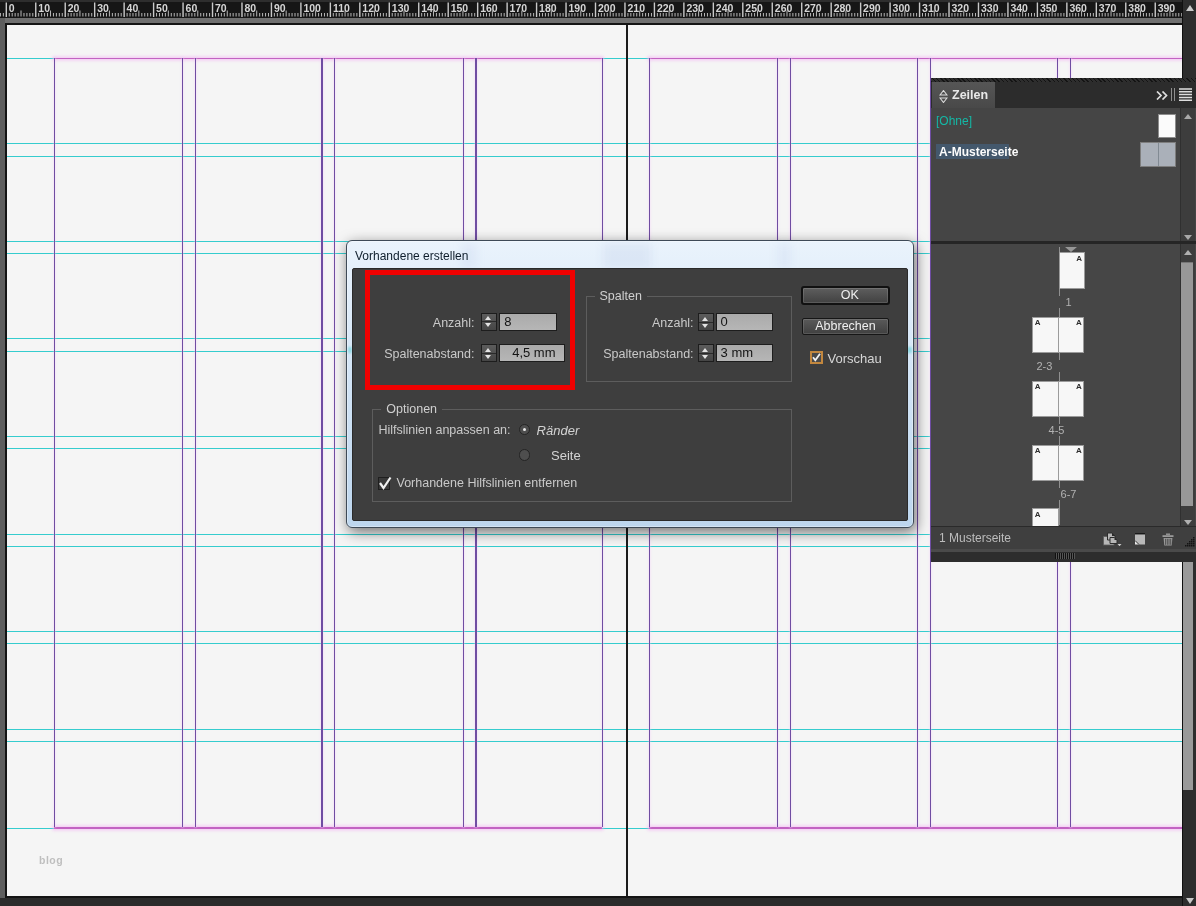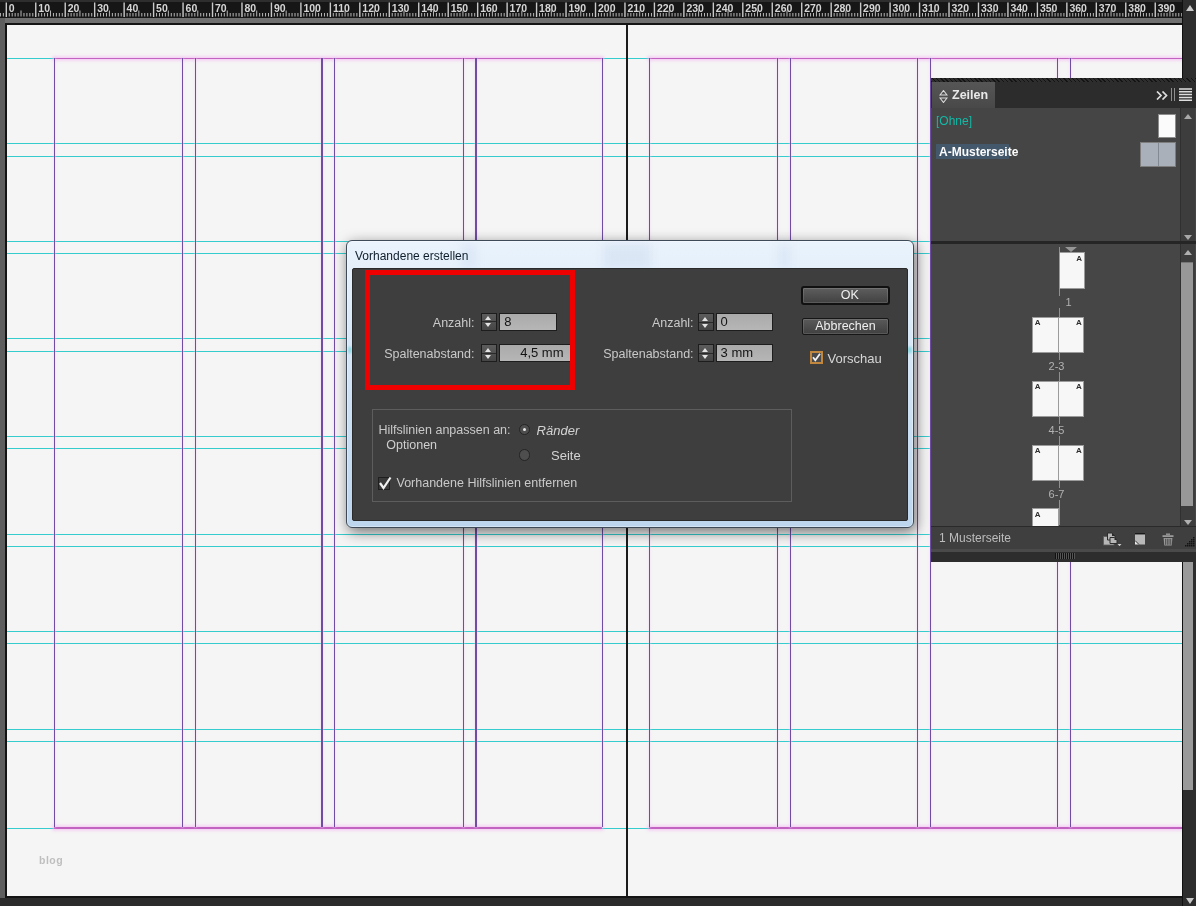--- a/index.html
+++ b/index.html
@@ -97,37 +97,40 @@
     <div style="position:absolute;left:1185.5px;top:897.5px;width:0;height:0;border-left:4.5px solid transparent;border-right:4.5px solid transparent;border-top:6px solid #c9c9c9;"></div>
     <div style="position:absolute;left:0;top:898px;width:1182px;height:8px;background:#2b2b2b;"></div>
     <div style="position:absolute;left:346.0px;top:240.0px;width:565.5px;height:286.0px;border-radius:6px;border:1px solid #3e4a57;background:linear-gradient(180deg,#eaf3fc 0%,#d5e6f7 40%,#bdd6ee 100%);box-shadow:2px 4px 14px rgba(0,0,0,.55),0 0 0 1px rgba(255,255,255,.35) inset;">
       <div style="position:absolute;left:114.0px;top:2px;width:16px;height:25px;background:rgba(120,140,200,0.08);filter:blur(4px);"></div>
       <div style="position:absolute;left:256.0px;top:2px;width:48px;height:25px;background:rgba(120,140,200,0.10);filter:blur(4px);"></div>
       <div style="position:absolute;left:430.0px;top:2px;width:15px;height:25px;background:rgba(120,140,200,0.07);filter:blur(4px);"></div>
       <div style="position:absolute;left:0.5px;top:106px;width:4.5px;height:6px;background:rgba(90,205,212,.55);filter:blur(1.2px);"></div>
       <div style="position:absolute;left:560px;top:106px;width:4.5px;height:6px;background:rgba(90,205,212,.55);filter:blur(1.2px);"></div>
       <div style="position:absolute;left:8px;top:7.5px;font-size:12px;color:#0f1e2c;">Vorhandene erstellen</div>
       <div style="position:absolute;left:5px;right:5px;top:27px;bottom:6px;background:#3e3e3e;border:1px solid #2a2a2a;border-radius:2px;"></div>
+      <div style="position:absolute;left:238.5px;top:55.2px;width:204.8px;height:84.1px;border:1px solid #5d5d5d;">
+        <span style="position:absolute;left:8px;top:-8px;background:#3e3e3e;padding:0 5px;font-size:12.5px;color:#cfcfcf;line-height:15px;">Spalten</span>
+      </div>
       <div style="position:absolute;left:25.3px;top:168.2px;width:417.4px;height:90.5px;border:1px solid #5d5d5d;">
-        <span style="position:absolute;left:8px;top:-8px;background:#3e3e3e;padding:0 5px;font-size:12.5px;color:#cfcfcf;line-height:15px;margin-top:36px;">Optionen</span>
+        <span style="position:absolute;left:8px;top:-8px;background:#3e3e3e;padding:0 5px;font-size:12.5px;color:#cfcfcf;line-height:15px;">Optionen</span>
       </div>
       <div style="position:absolute;left:-72.5px;top:74.6px;width:200px;text-align:right;font-size:12.5px;color:#c9c9c9;line-height:14px;">Anzahl:</div>
       <div style="position:absolute;left:134.3px;top:71.7px;width:14px;height:16.3px;border:1px solid #1d1d1d;background:linear-gradient(#5c5c5c,#454545);">
         <div style="position:absolute;left:0;top:7.6px;width:14px;height:1px;background:#2a2a2a"></div>
         <div style="position:absolute;left:3.2px;top:2.6px;width:0;height:0;border-left:3.8px solid transparent;border-right:3.8px solid transparent;border-bottom:4.4px solid #e3e3e3"></div>
         <div style="position:absolute;left:3.2px;top:9.6px;width:0;height:0;border-left:3.8px solid transparent;border-right:3.8px solid transparent;border-top:4.4px solid #e3e3e3"></div>
       </div>
       <div style="position:absolute;left:152.2px;top:71.7px;width:51.9px;height:16.3px;border:1px solid #1d1d1d;background:linear-gradient(#aaaaaa,#b6b6b6);color:#141414;font-size:13px;line-height:16.5px;padding-left:4px;">8</div>
       <div style="position:absolute;left:-72.5px;top:106.0px;width:200px;text-align:right;font-size:12.5px;color:#c9c9c9;line-height:14px;">Spaltenabstand:</div>
       <div style="position:absolute;left:134.3px;top:103.1px;width:14px;height:16.3px;border:1px solid #1d1d1d;background:linear-gradient(#5c5c5c,#454545);">
         <div style="position:absolute;left:0;top:7.6px;width:14px;height:1px;background:#2a2a2a"></div>
         <div style="position:absolute;left:3.2px;top:2.6px;width:0;height:0;border-left:3.8px solid transparent;border-right:3.8px solid transparent;border-bottom:4.4px solid #e3e3e3"></div>
         <div style="position:absolute;left:3.2px;top:9.6px;width:0;height:0;border-left:3.8px solid transparent;border-right:3.8px solid transparent;border-top:4.4px solid #e3e3e3"></div>
       </div>
-      <div style="position:absolute;left:152.2px;top:103.1px;width:51.9px;height:16.3px;border:1px solid #1d1d1d;background:linear-gradient(#aaaaaa,#b6b6b6);color:#141414;font-size:13px;line-height:16.5px;padding-left:20px;">4,5 mm</div>
+      <div style="position:absolute;left:152.2px;top:103.1px;width:51.9px;height:16.3px;border:1px solid #1d1d1d;background:linear-gradient(#aaaaaa,#b6b6b6);color:#141414;font-size:13px;line-height:16.5px;padding-left:12px;">4,5 mm</div>
       <div style="position:absolute;left:146.6px;top:74.6px;width:200px;text-align:right;font-size:12.5px;color:#c9c9c9;line-height:14px;">Anzahl:</div>
       <div style="position:absolute;left:351.3px;top:72.1px;width:14px;height:16.3px;border:1px solid #1d1d1d;background:linear-gradient(#5c5c5c,#454545);">
         <div style="position:absolute;left:0;top:7.6px;width:14px;height:1px;background:#2a2a2a"></div>
         <div style="position:absolute;left:3.2px;top:2.6px;width:0;height:0;border-left:3.8px solid transparent;border-right:3.8px solid transparent;border-bottom:4.4px solid #e3e3e3"></div>
         <div style="position:absolute;left:3.2px;top:9.6px;width:0;height:0;border-left:3.8px solid transparent;border-right:3.8px solid transparent;border-top:4.4px solid #e3e3e3"></div>
       </div>
       <div style="position:absolute;left:368.6px;top:72.1px;width:51.5px;height:16.3px;border:1px solid #1d1d1d;background:linear-gradient(#aaaaaa,#b6b6b6);color:#141414;font-size:13px;line-height:16.5px;padding-left:4px;">0</div>
       <div style="position:absolute;left:146.6px;top:106.0px;width:200px;text-align:right;font-size:12.5px;color:#c9c9c9;line-height:14px;">Spaltenabstand:</div>
       <div style="position:absolute;left:351.3px;top:103.0px;width:14px;height:16.3px;border:1px solid #1d1d1d;background:linear-gradient(#5c5c5c,#454545);">
         <div style="position:absolute;left:0;top:7.6px;width:14px;height:1px;background:#2a2a2a"></div>
@@ -190,35 +193,35 @@
       <div style="position:absolute;left:128.5px;top:175.3px;width:24.1px;height:34.8px;background:#f7f7f7;box-shadow:0 0 0 1px #9b9b9b;">
         <div style="position:absolute;right:1.5px;top:0.5px;font-size:8px;font-weight:bold;color:#2e2e2e;">A</div>
       </div>
       <div style="position:absolute;left:117.5px;top:217.5px;width:40px;text-align:center;font-size:11px;color:#b2b2b2;background:#464646;line-height:12px;">1</div>
       <div style="position:absolute;left:102.2px;top:239.5px;width:25.3px;height:34.8px;background:#f7f7f7;box-shadow:0 0 0 1px #9b9b9b;">
         <div style="position:absolute;left:1.5px;top:0.5px;font-size:8px;font-weight:bold;color:#2e2e2e;">A</div>
       </div>
       <div style="position:absolute;left:128.2px;top:239.5px;width:24.1px;height:34.8px;background:#f7f7f7;box-shadow:0 0 0 1px #9b9b9b;">
         <div style="position:absolute;right:1.5px;top:0.5px;font-size:8px;font-weight:bold;color:#2e2e2e;">A</div>
       </div>
-      <div style="position:absolute;left:105.5px;top:281.5px;width:40px;text-align:center;font-size:11px;color:#b2b2b2;background:#464646;line-height:12px;">2-3</div>
+      <div style="position:absolute;left:105.5px;top:281.5px;width:40px;font-size:11px;color:#b2b2b2;background:#464646;line-height:12px;">2-3</div>
       <div style="position:absolute;left:102.2px;top:303.5px;width:25.3px;height:34.8px;background:#f7f7f7;box-shadow:0 0 0 1px #9b9b9b;">
         <div style="position:absolute;left:1.5px;top:0.5px;font-size:8px;font-weight:bold;color:#2e2e2e;">A</div>
       </div>
       <div style="position:absolute;left:128.2px;top:303.5px;width:24.1px;height:34.8px;background:#f7f7f7;box-shadow:0 0 0 1px #9b9b9b;">
         <div style="position:absolute;right:1.5px;top:0.5px;font-size:8px;font-weight:bold;color:#2e2e2e;">A</div>
       </div>
       <div style="position:absolute;left:105.5px;top:345.5px;width:40px;text-align:center;font-size:11px;color:#b2b2b2;background:#464646;line-height:12px;">4-5</div>
       <div style="position:absolute;left:102.2px;top:367.5px;width:25.3px;height:34.8px;background:#f7f7f7;box-shadow:0 0 0 1px #9b9b9b;">
         <div style="position:absolute;left:1.5px;top:0.5px;font-size:8px;font-weight:bold;color:#2e2e2e;">A</div>
       </div>
       <div style="position:absolute;left:128.2px;top:367.5px;width:24.1px;height:34.8px;background:#f7f7f7;box-shadow:0 0 0 1px #9b9b9b;">
         <div style="position:absolute;right:1.5px;top:0.5px;font-size:8px;font-weight:bold;color:#2e2e2e;">A</div>
       </div>
-      <div style="position:absolute;left:105.5px;top:409.5px;width:40px;text-align:center;font-size:11px;color:#b2b2b2;background:#464646;line-height:12px;">6-7</div>
+      <div style="position:absolute;left:105.5px;top:409.5px;width:40px;text-align:right;font-size:11px;color:#b2b2b2;background:#464646;line-height:12px;">6-7</div>
       <div style="position:absolute;left:102.2px;top:431.4px;width:25.3px;height:16.4px;background:#f7f7f7;box-shadow:0 0 0 1px #9b9b9b;">
         <div style="position:absolute;left:1.5px;top:0.5px;font-size:8px;font-weight:bold;color:#2e2e2e;">A</div>
       </div>
       <div style="position:absolute;left:249px;top:165.5px;width:14px;height:282.5px;background:#3d3d3d;border-left:1px solid #303030;"></div>
       <div style="position:absolute;left:253px;top:172px;width:0;height:0;border-left:4px solid transparent;border-right:4px solid transparent;border-bottom:5px solid #b0b0b0;"></div>
       <div style="position:absolute;left:250px;top:184px;width:12px;height:243px;background:#989898;border-top:1px solid #777;"></div>
       <div style="position:absolute;left:253px;top:442px;width:0;height:0;border-left:4px solid transparent;border-right:4px solid transparent;border-top:5px solid #b0b0b0;"></div>
       <div style="position:absolute;left:0;top:448px;width:265px;height:22.5px;background:#3f3f3f;border-top:1px solid #2a2a2a;"></div>
       <div style="position:absolute;left:8px;top:453px;font-size:12px;color:#bdbdbd;">1 Musterseite</div>
       <svg style="position:absolute;left:172px;top:454px" width="19" height="14" viewBox="0 0 19 14">

